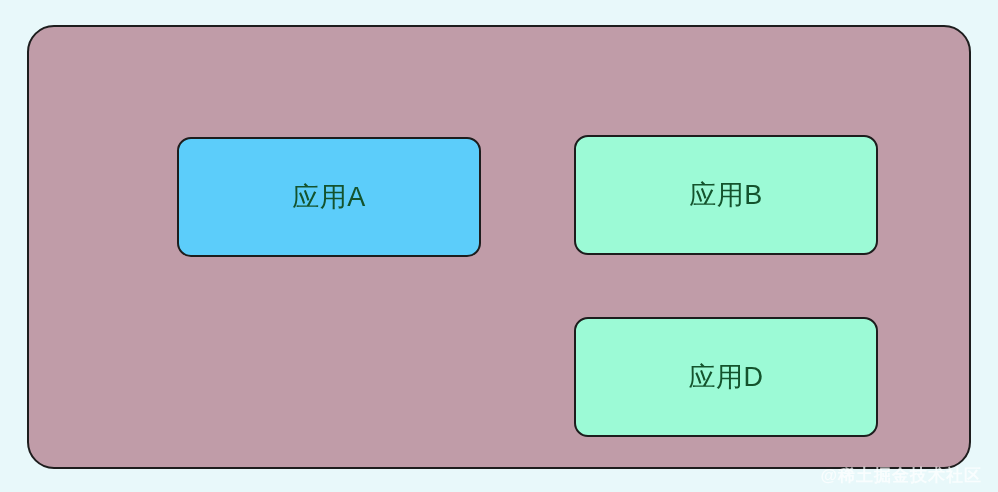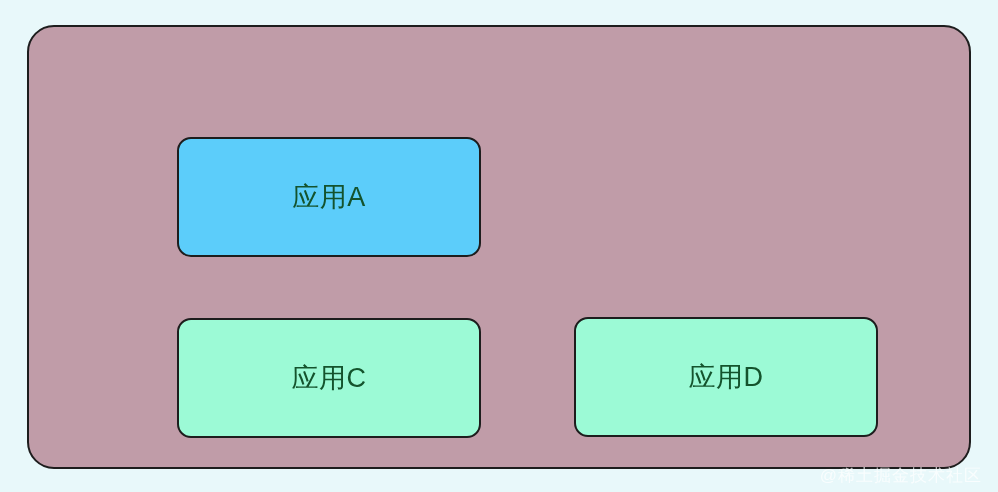--- a/index.html
+++ b/index.html
@@ -69,37 +69,38 @@
     position: absolute;
     right: 16px;
     bottom: 8px;
     font-size: 17px;
     line-height: 1;
     color: rgba(255, 255, 255, 0.72);
     letter-spacing: 1px;
     white-space: nowrap;
     user-select: none;
     pointer-events: none;
+    font-weight: bold;
   }
 </style>
 </head>
 <body>
 
 <div id="canvas">
 
   <div id="outer-container">
 
     <div class="app-box" id="app-box-a">
       <span class="app-label">应用A</span>
     </div>
 
+    <div class="app-box" id="app-box-b">
+      <span class="app-label">应用B</span>
+    </div>
 
-    <div class="app-box" id="app-box-c">
-      <span class="app-label">应用C</span>
-    </div>
 
     <div class="app-box" id="app-box-d">
       <span class="app-label">应用D</span>
     </div>
 
   </div>
 
   <div id="watermark">@稀土掘金技术社区</div>
 
 </div>

